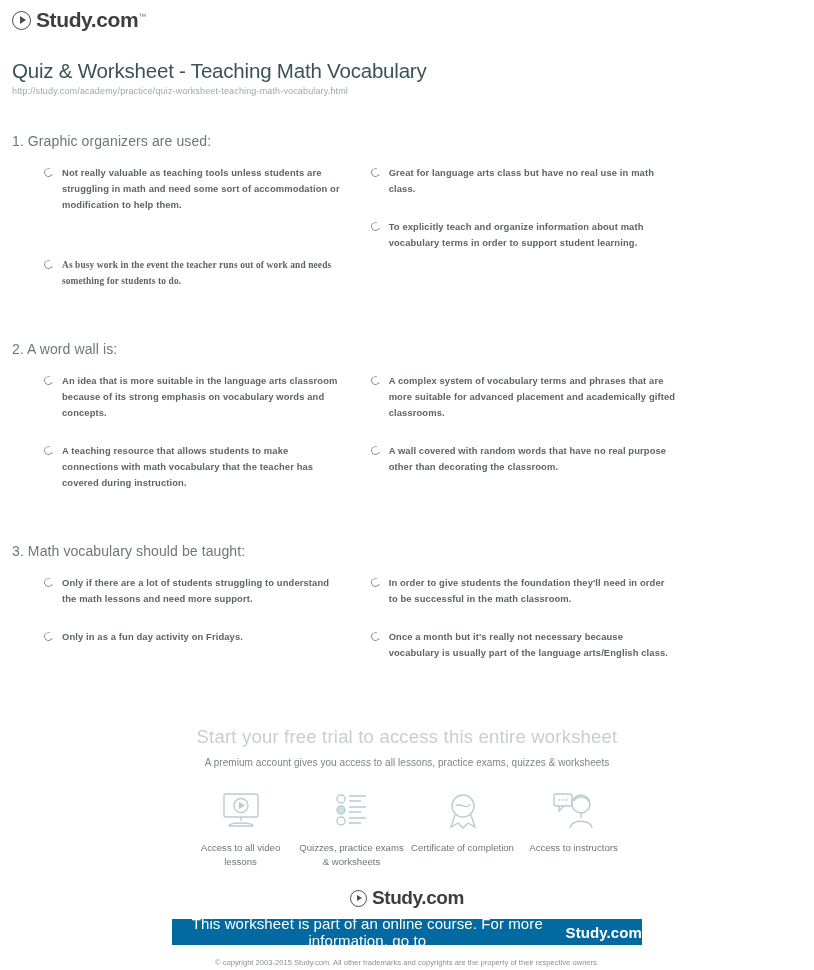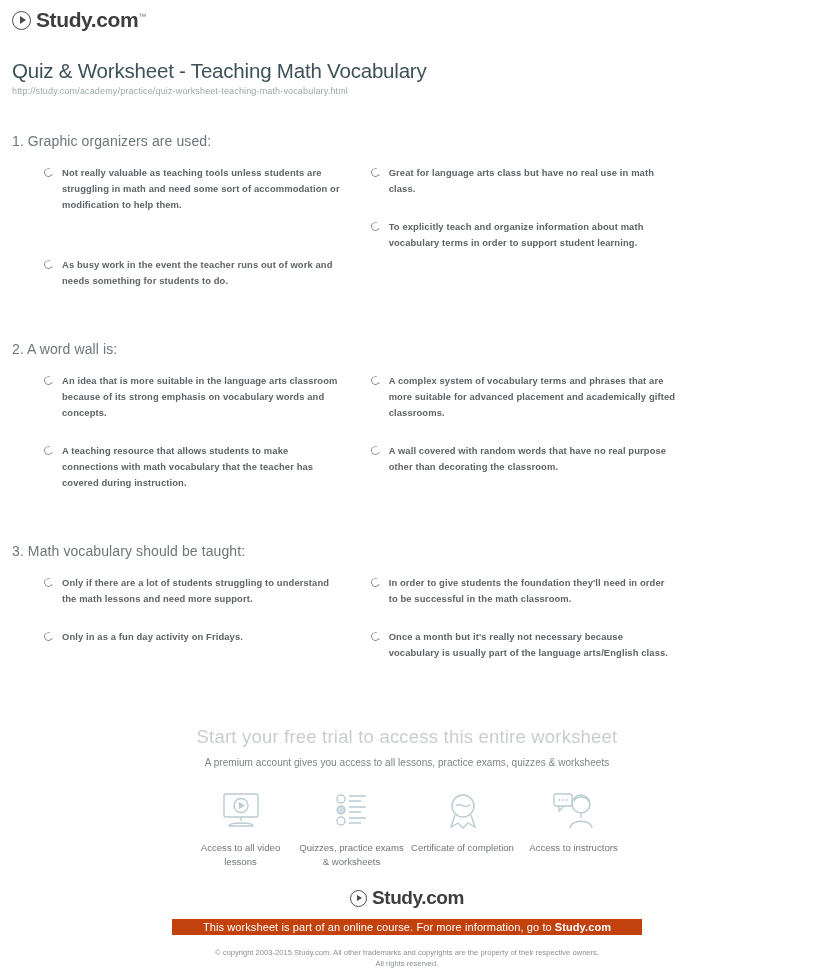--- a/index.html
+++ b/index.html
@@ -184,27 +184,27 @@
   .brand-bottom .play-badge::after {
     border-left-width: 5px;
     border-top-width: 3.5px;
     border-bottom-width: 3.5px;
   }
   .brand-bottom .brand-word { font-size: 19px; }
 
   .cta-bar {
     margin: 10px auto 0;
     width: 470px;
-    height: 16px;
-    background: #c2410c;
+    height: 26px;
+    background: #0369a1;
     display: flex;
     align-items: center;
     justify-content: center;
     color: #ffffff;
-    font-size: 11px;
+    font-size: 15px;
     letter-spacing: 0.1px;
   }
   .cta-bar b { font-weight: bold; margin-left: 3px; }
 
   .copyright {
     margin-top: 12px;
     font-size: 7.6px;
     line-height: 11px;
     color: #8b9093;
   }
@@ -223,21 +223,21 @@
 <div class="questions">
 
   <div class="question-block" style="margin-bottom:30px;">
     <div class="question-prompt">1. Graphic organizers are used:</div>
     <div class="answer-grid">
       <div class="answer-col left">
         <div class="answer-row">
           <span class="radio-mark"></span>
           <span class="answer-text">Not really valuable as teaching tools unless students are struggling in math and need some sort of accommodation or modification to help them.</span>
         </div>
-        <div class="answer-row" style="margin-top:44px;">
+        <div class="answer-row" style="margin-top:44px;font-family:Liberation Serif, serif;">
           <span class="radio-mark"></span>
           <span class="answer-text">As busy work in the event the teacher runs out of work and needs something for students to do.</span>
         </div>
       </div>
       <div class="answer-col right">
         <div class="answer-row">
           <span class="radio-mark"></span>
           <span class="answer-text">Great for language arts class but have no real use in math class.</span>
         </div>
         <div class="answer-row" style="margin-top:16px;justify-content:space-between;">

